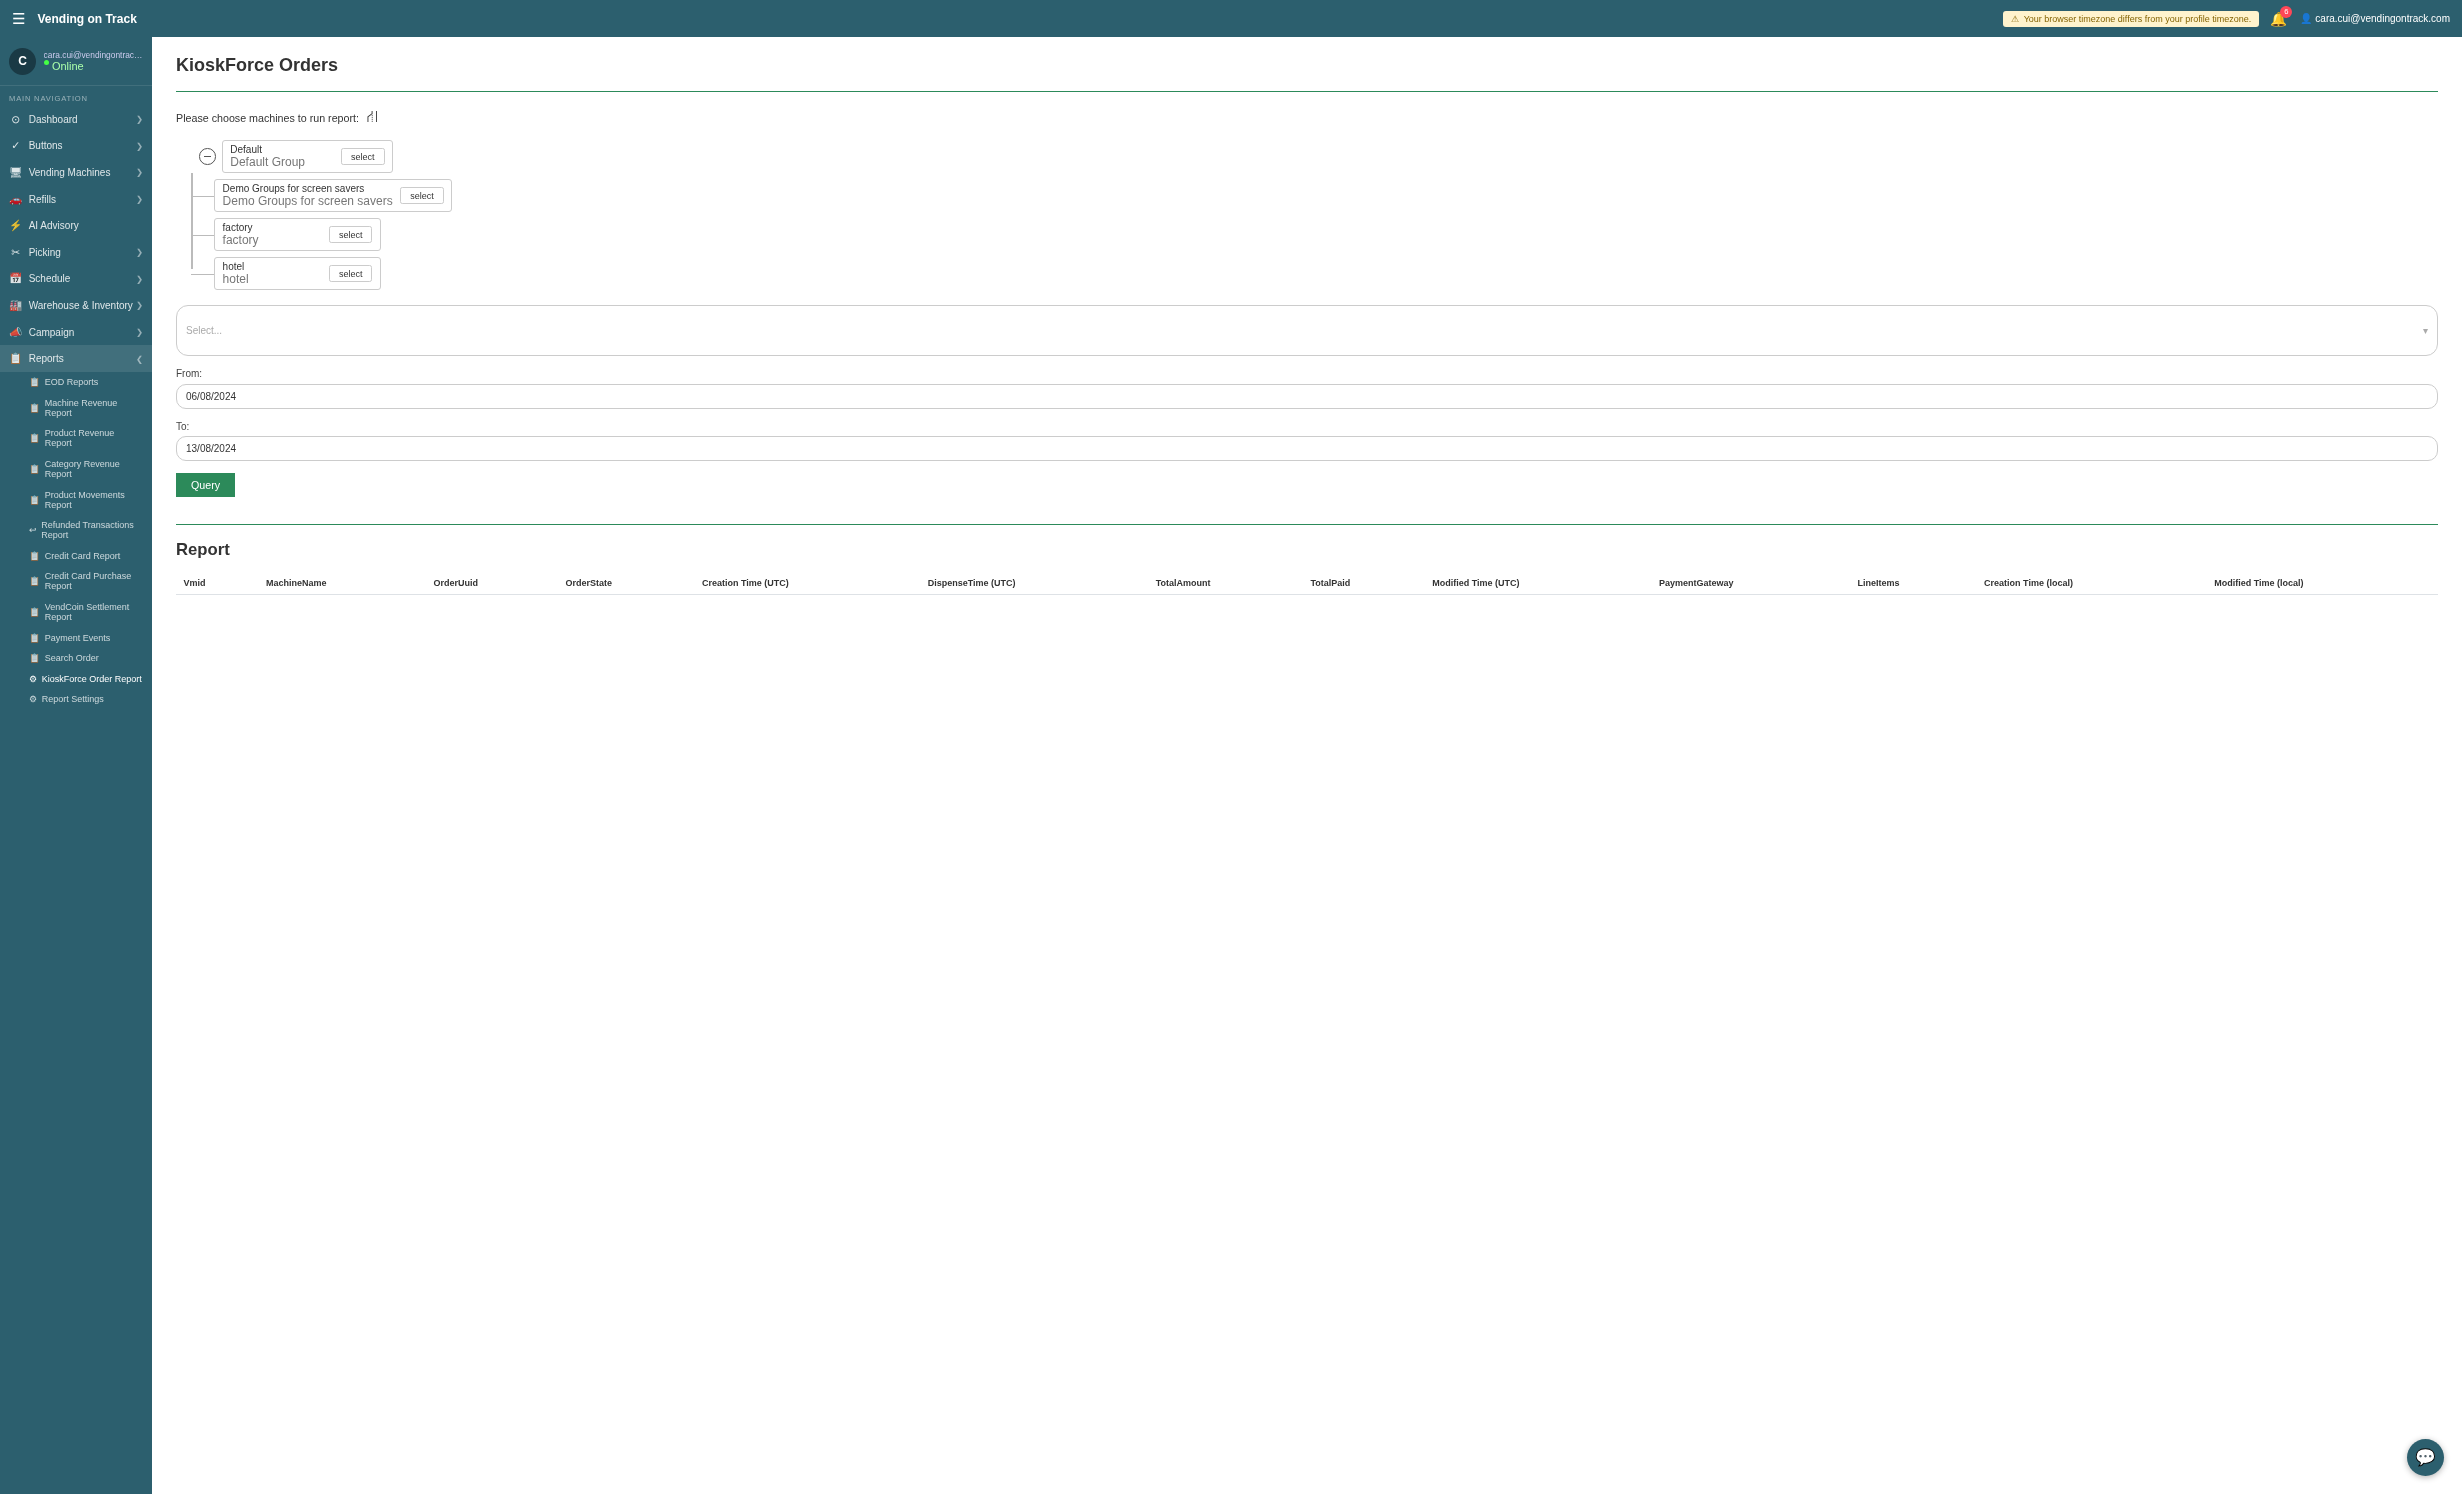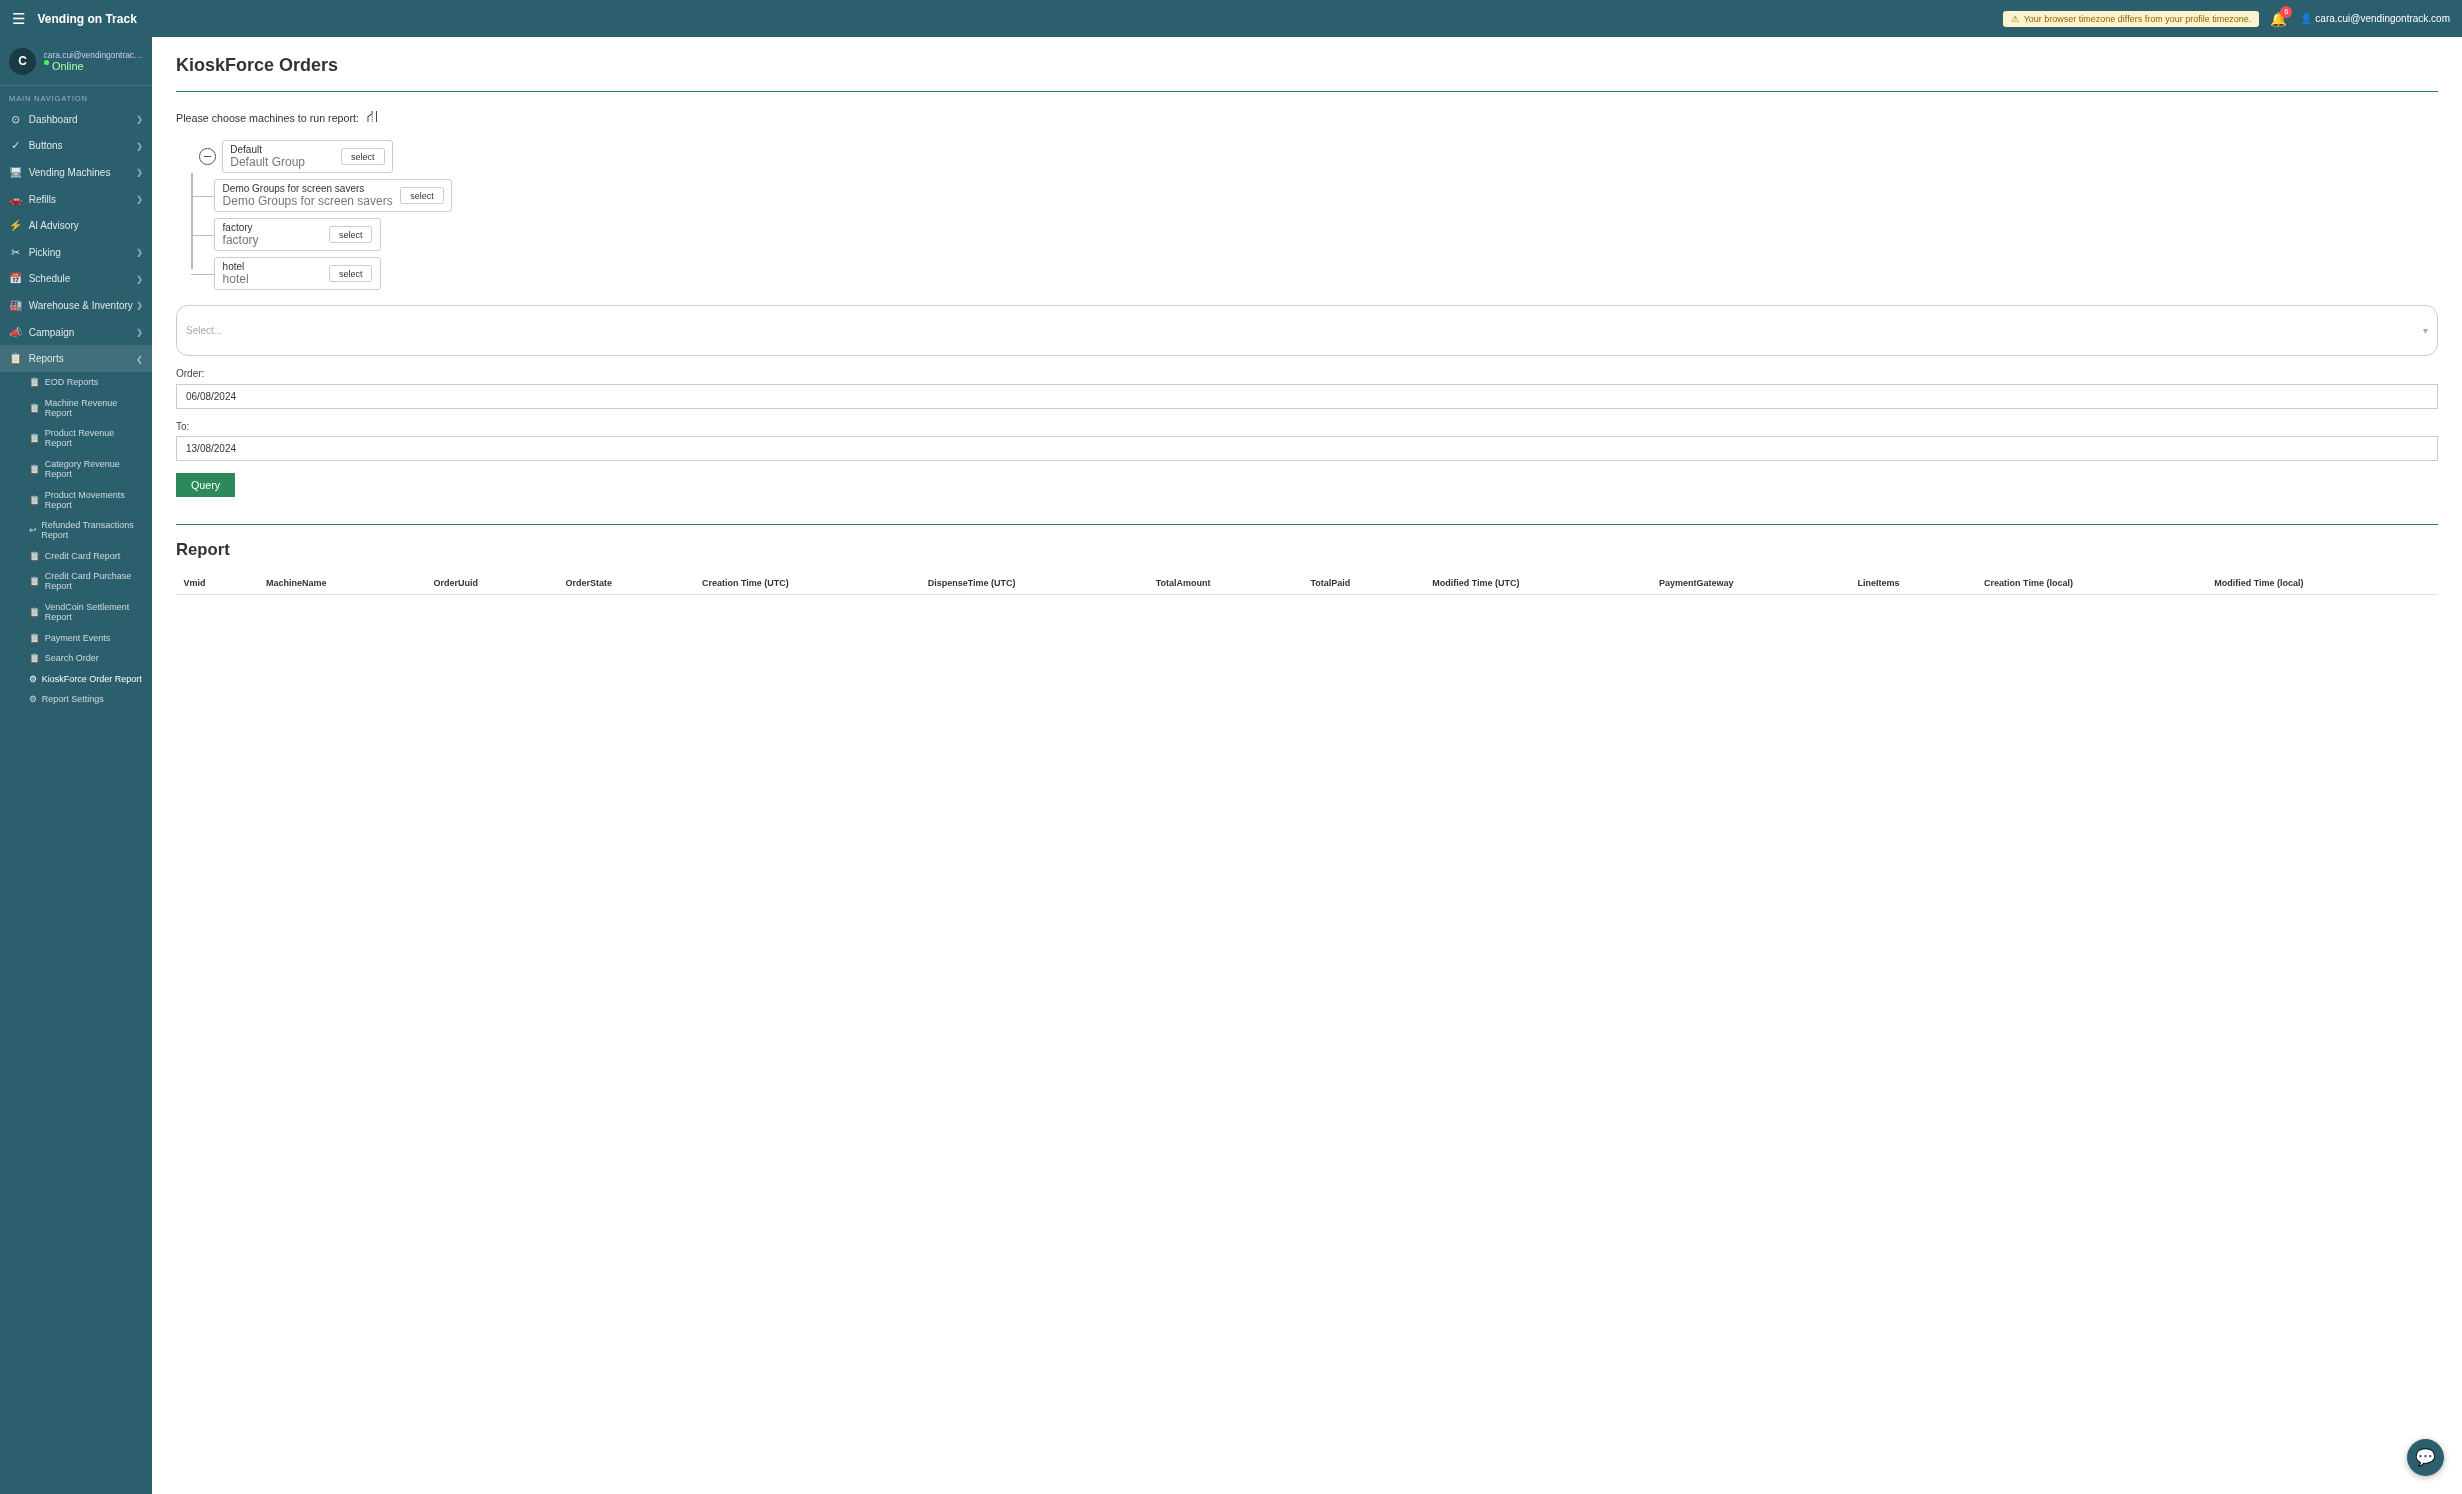--- a/index.html
+++ b/index.html
@@ -146,21 +146,21 @@
       font-size: 10px;
       margin-bottom: 12px;
     }
 
     
     .form-group { margin-bottom: 12px; }
     .form-label { font-size: 10px; color: #444; margin-bottom: 4.6px; display: block; font-weight: 500; }
     .form-input {
       width: 100%;
       border: 0.8px solid #ccc;
-      border-radius: 0;
+      border-radius: 10px;
       padding: 6px 9px;
       font-size: 10px;
       color: #333;
     }
 
     .query-btn {
       background: #2c8a5a;
       color: white;
       border: none;
       padding: 6px 15px;
@@ -453,21 +453,21 @@
     </div>
 
     
     <div class="select-dropdown">
       <span>Select...</span>
       <span>▾</span>
     </div>
 
     
     <div class="form-group">
-      <label class="form-label">Order:</label>
+      <label class="form-label">From:</label>
       <input class="form-input" type="text" value="06/08/2024" style="">
     </div>
 
     
     <div class="form-group">
       <label class="form-label">To:</label>
       <input class="form-input" type="text" value="13/08/2024" style="">
     </div>
 
     <button class="query-btn">Query</button>

